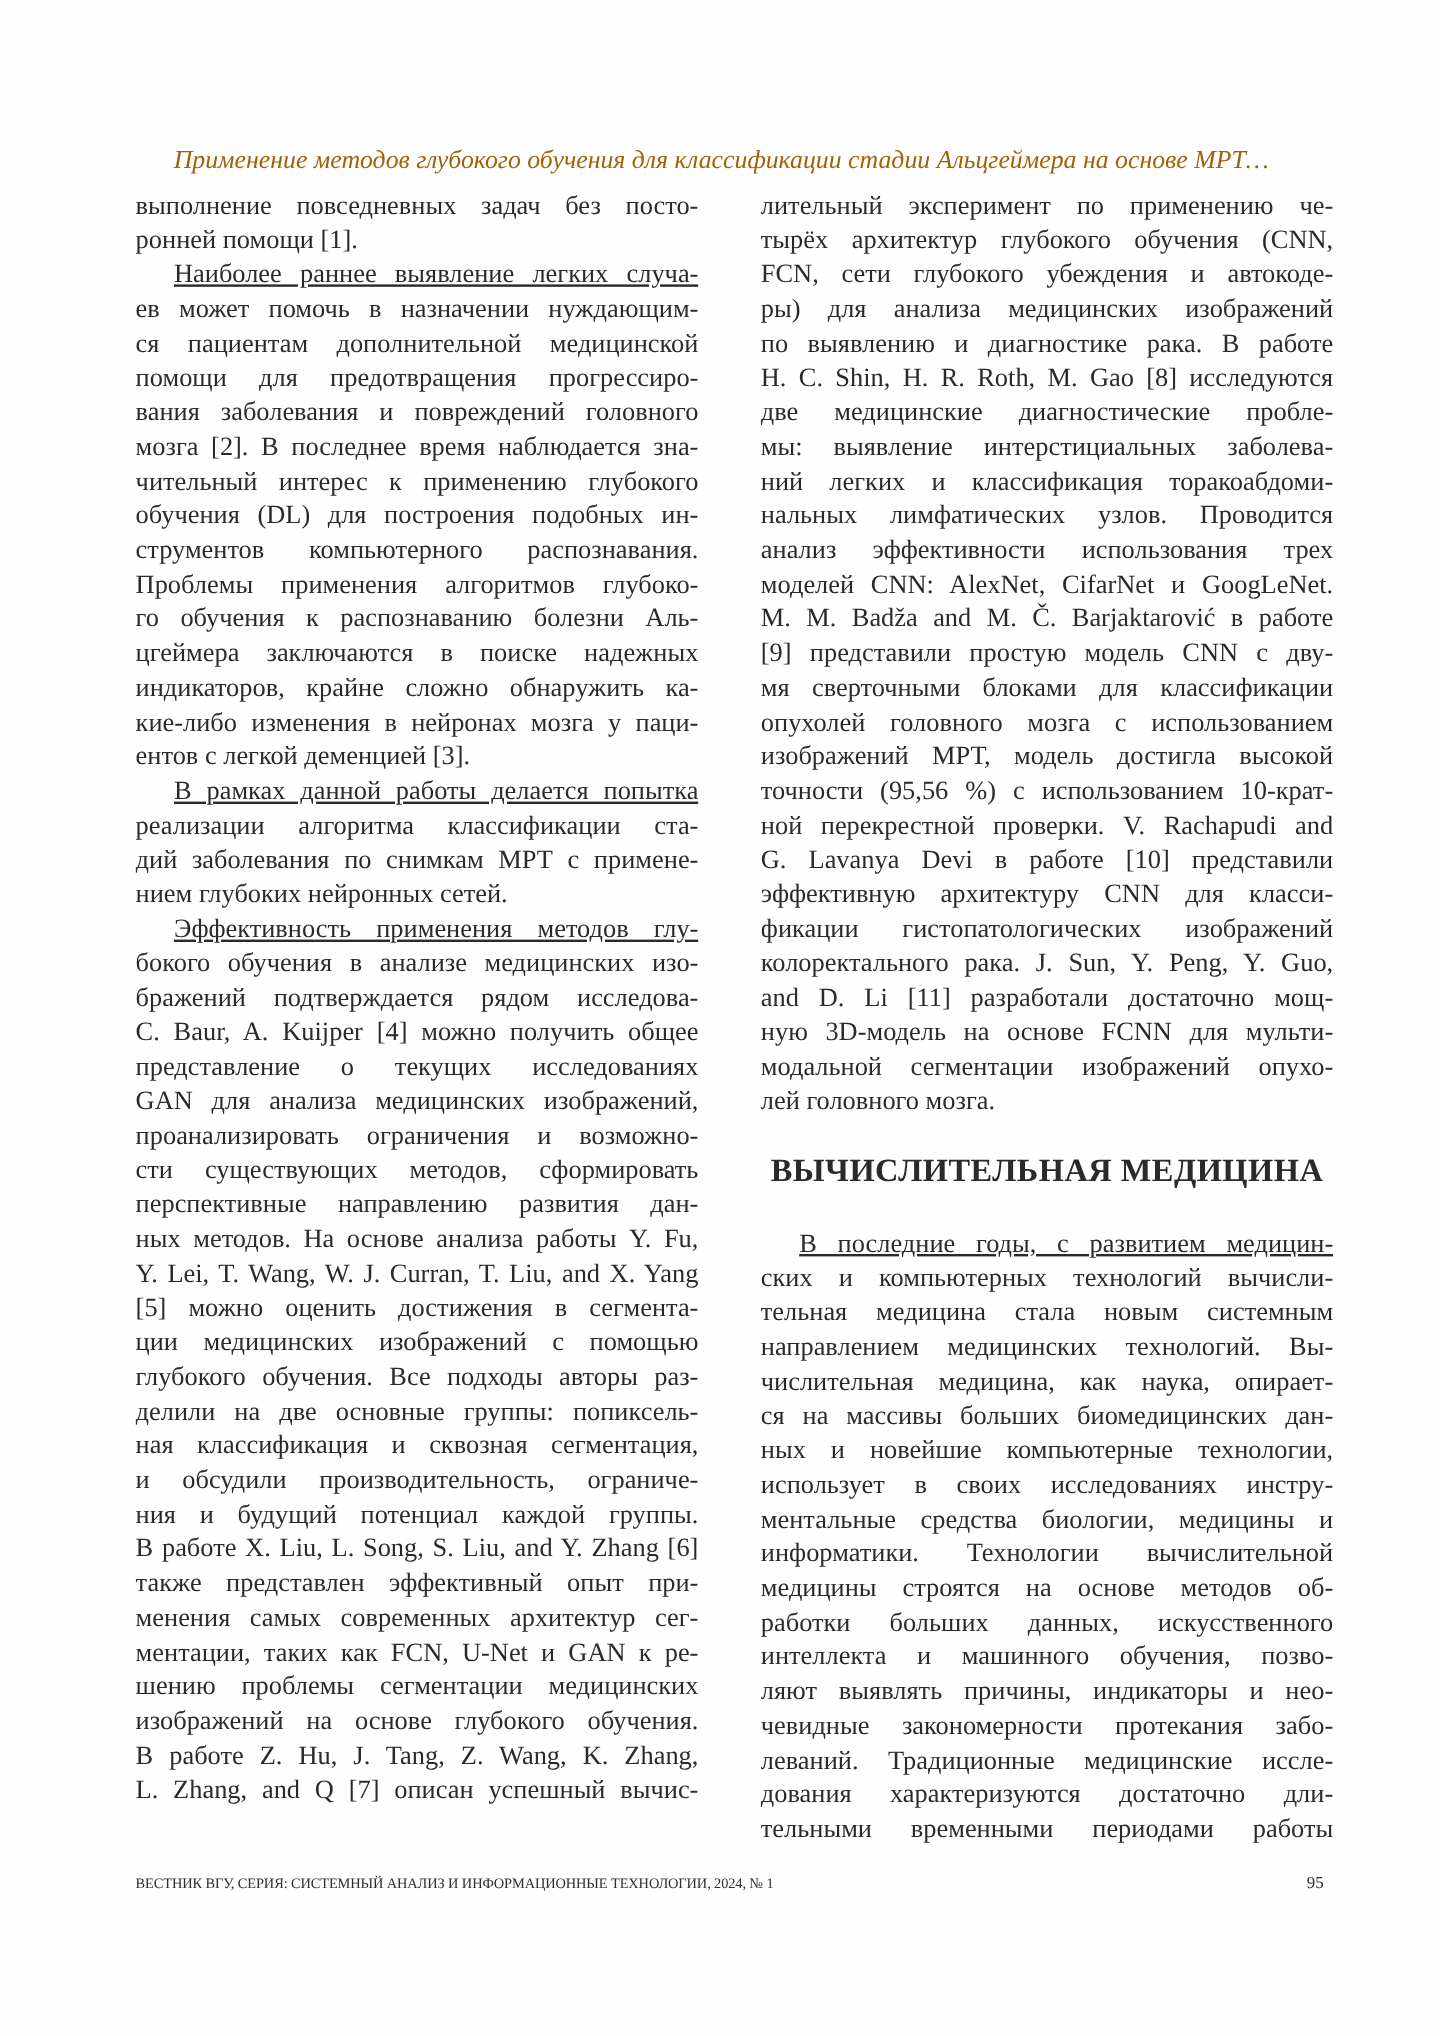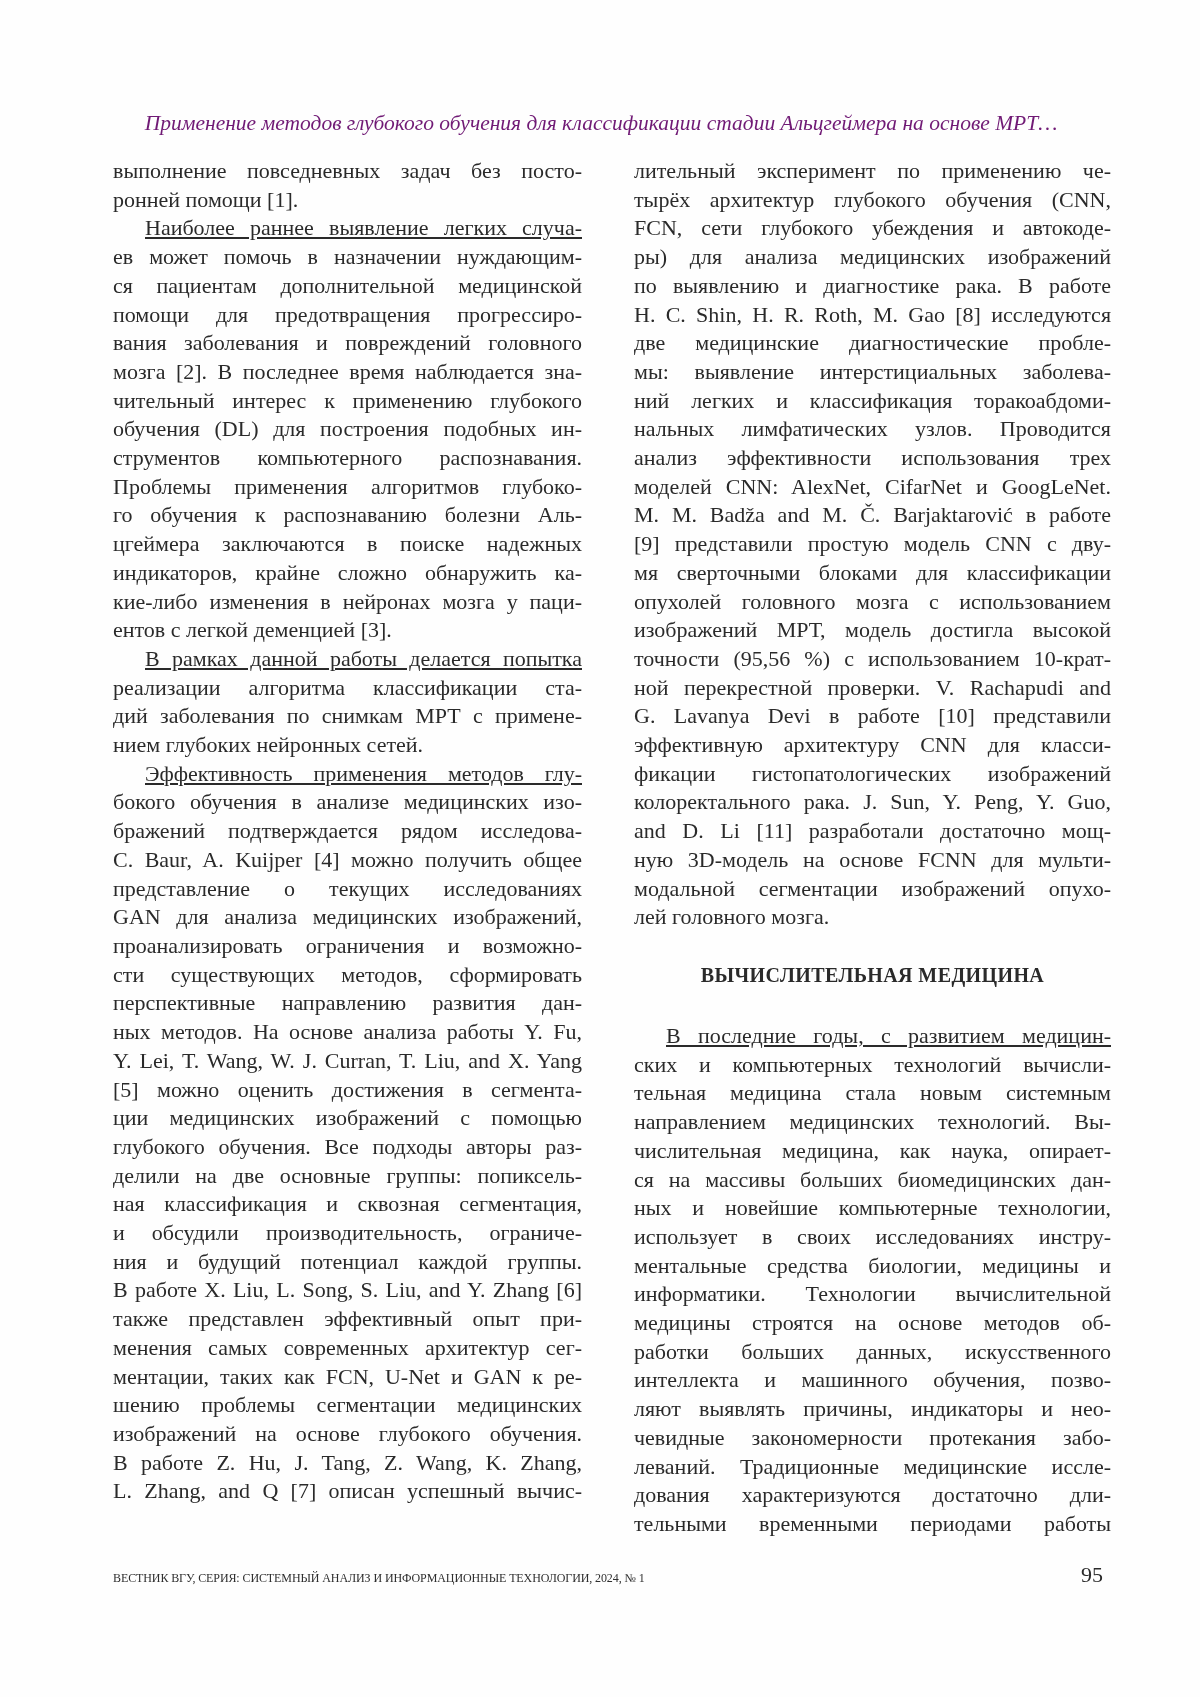--- a/index.html
+++ b/index.html
@@ -11,28 +11,28 @@
     position: relative;
     width: 1200px;
     height: 1697px;
     background: #fefefe;
     font-family: "Liberation Serif", "DejaVu Serif", serif;
     color: #2a2a2a;
     overflow: hidden;
   }
   .running-head {
     position: absolute;
-    top: 110px;
+    top: 120px;
     left: 110px;
     width: 982px;
     text-align: center;
     font-style: italic;
     font-size: 21.5px;
     line-height: 26px;
-    color: #701a75;
+    color: #a16207;
     white-space: nowrap;
   }
   .columns {
     position: absolute;
     top: 157px;
     left: 113px;
     display: flex;
   }
   .col-left  { width: 469px; margin-right: 33px; }
   .col-right { width: 477px; margin-left: 19px; }
@@ -41,21 +41,21 @@
     line-height: 28.7px;
     text-align: justify;
     text-align-last: justify;
     overflow: hidden;
     white-space: normal;
   }
   .line.para-end { text-align-last: left; }
   .line.indent { text-indent: 32px; text-decoration: underline; }
   .sec-heading {
     font-weight: bold;
-    font-size: 20px;
+    font-size: 27px;
     line-height: 30px;
     margin-top: 28px;
     margin-bottom: 32px;
     text-align: center;
     letter-spacing: 0.4px;
   }
   .footer {
     position: absolute;
     top: 1562px;
     left: 113px;
@@ -64,21 +64,21 @@
     justify-content: space-between;
     align-items: baseline;
   }
   .journal-line {
     font-size: 12px;
     letter-spacing: -0.1px;
     color: #2e2e2e;
     white-space: nowrap;
   }
   .page-number {
-    font-size: 22px;
+    font-size: 14px;
     color: #2a2a2a;
   }
 </style>
 </head>
 <body>
 
 <div class="page">
 
   <div class="running-head">Применение методов глубокого обучения для классификации стадии Альцгеймера на основе МРТ…</div>
 

